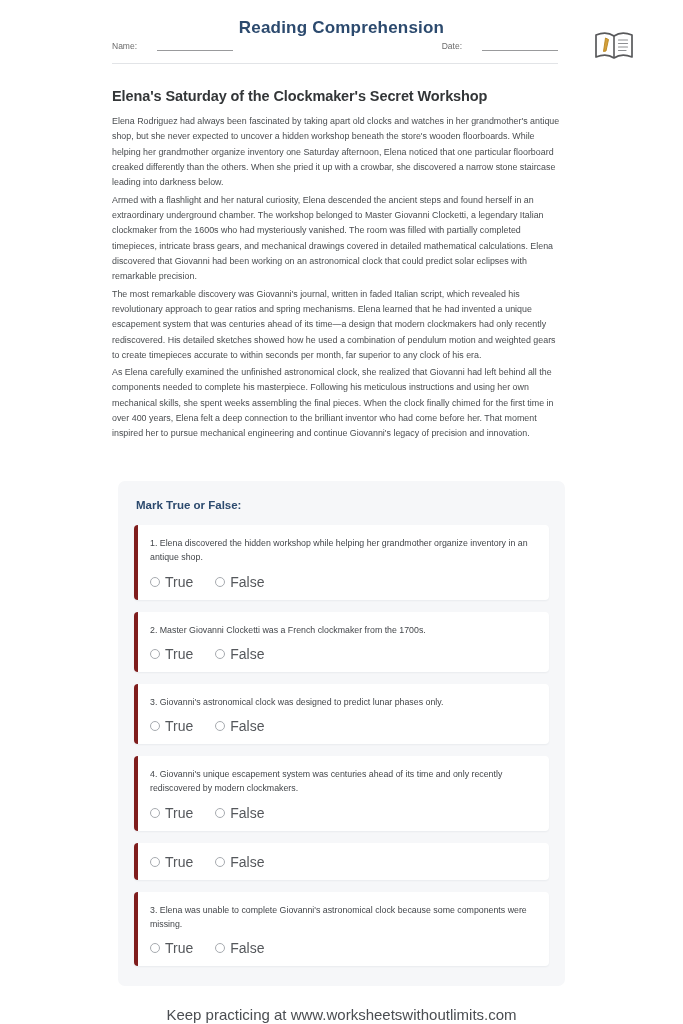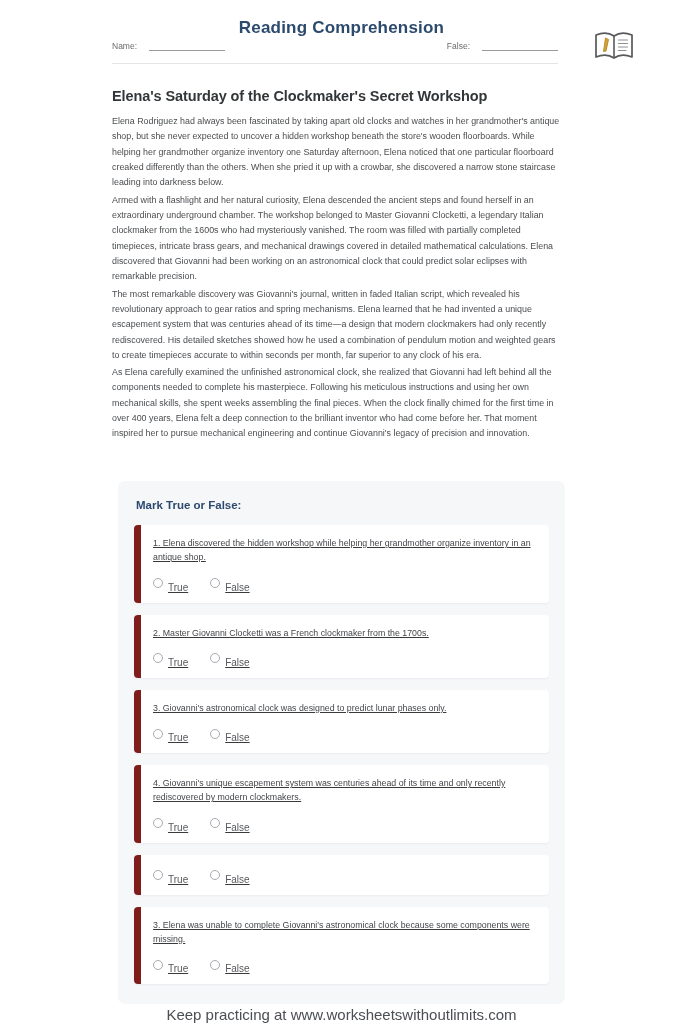--- a/index.html
+++ b/index.html
@@ -47,21 +47,21 @@
     width: 446px;
     display: flex;
     justify-content: space-between;
     align-items: flex-end;
     font-size: 8.5px;
     color: #6b6b6b;
   }
   .meta-field {
     display: flex;
     align-items: flex-end;
-    gap: 12px;
+    gap: 20px;
     white-space: nowrap;
   }
   .meta-label { font-size: 8.5px; color: #6b6b6b; }
   .meta-line {
     display: inline-block;
     width: 76px;
     border-bottom: 1px solid #999a9c;
     height: 9px;
   }
 
@@ -119,26 +119,25 @@
   }
   .panel-heading {
     font-size: 11.5px;
     font-weight: bold;
     color: #2c4a6e;
     margin: 0 0 14px 2px;
   }
 
   .q-card {
     background: #ffffff;
-    border-left: 7px solid #7f1d1d;
+    border-left: 4px solid #7f1d1d;
     border-radius: 4px;
     padding: 11px 13px 10px 12px;
     margin-bottom: 12px;
     box-shadow: 0 1px 2px rgba(20,30,50,0.055);
-    text-decoration: underline;
   }
   .q-card:last-child { margin-bottom: 0; }
 
   .q-text {
     font-size: 8.8px;
     line-height: 1.62;
     color: #43464a;
     margin: 0 0 9px 0;
   }
 
@@ -154,23 +153,22 @@
   }
   .radio-circle {
     width: 8px;
     height: 8px;
     border: 1px solid #a7abb0;
     border-radius: 50%;
     background: #fff;
     flex: none;
   }
   .opt-label {
-    font-size: 10px;
+    font-size: 14px;
     color: #55585c;
-    margin-top: 8px;
   }
 
   
   .footer {
     position: absolute;
     left: 0;
     top: 1006px;
     width: 683px;
     text-align: center;
     font-size: 15px;
@@ -183,21 +181,21 @@
 <div class="page">
 
   <div class="worksheet-title">Reading Comprehension</div>
 
   <div class="meta-row">
     <div class="meta-field">
       <span class="meta-label">Name:</span>
       <span class="meta-line"></span>
     </div>
     <div class="meta-field">
-      <span class="meta-label">False:</span>
+      <span class="meta-label">Date:</span>
       <span class="meta-line"></span>
     </div>
   </div>
 
   <div class="header-rule"></div>
 
   <div class="book-icon-wrap">
     <svg width="44" height="38" viewBox="0 0 44 38">
       <path d="M4 8 C10 5.5, 17 5.5, 22 9 C27 5.5, 34 5.5, 40 8 L40 30 C34 27.5, 27 27.5, 22 31 C17 27.5, 10 27.5, 4 30 Z" fill="#ffffff" stroke="#58595b" stroke-width="1.7" stroke-linejoin="round"></path>
       <path d="M22 9 L22 31" stroke="#58595b" stroke-width="1.6"></path>

